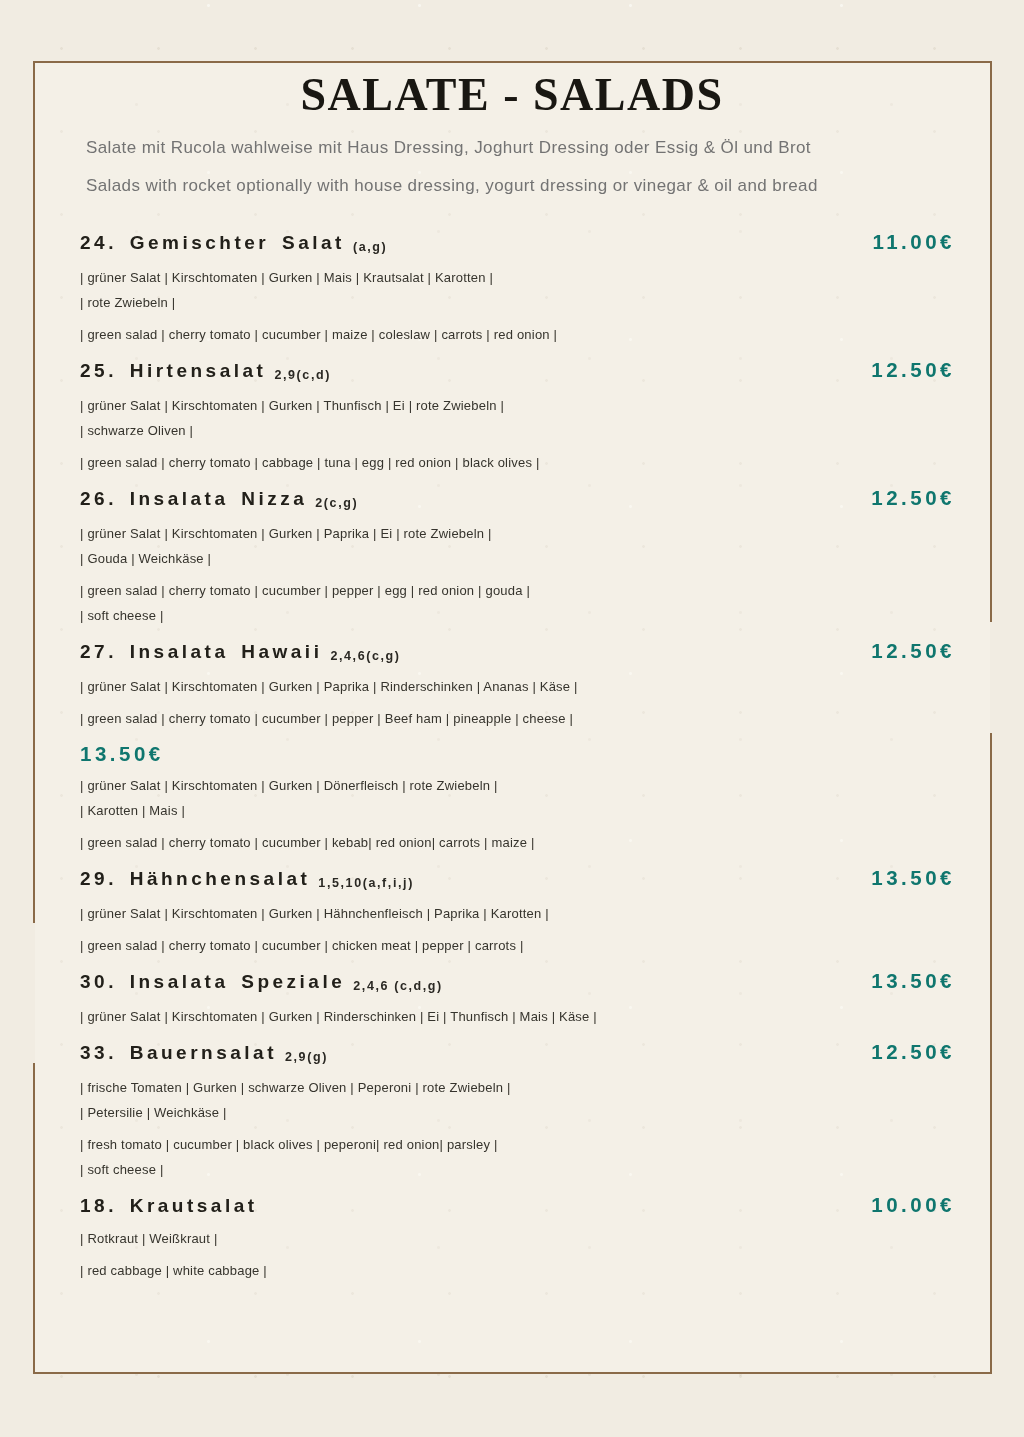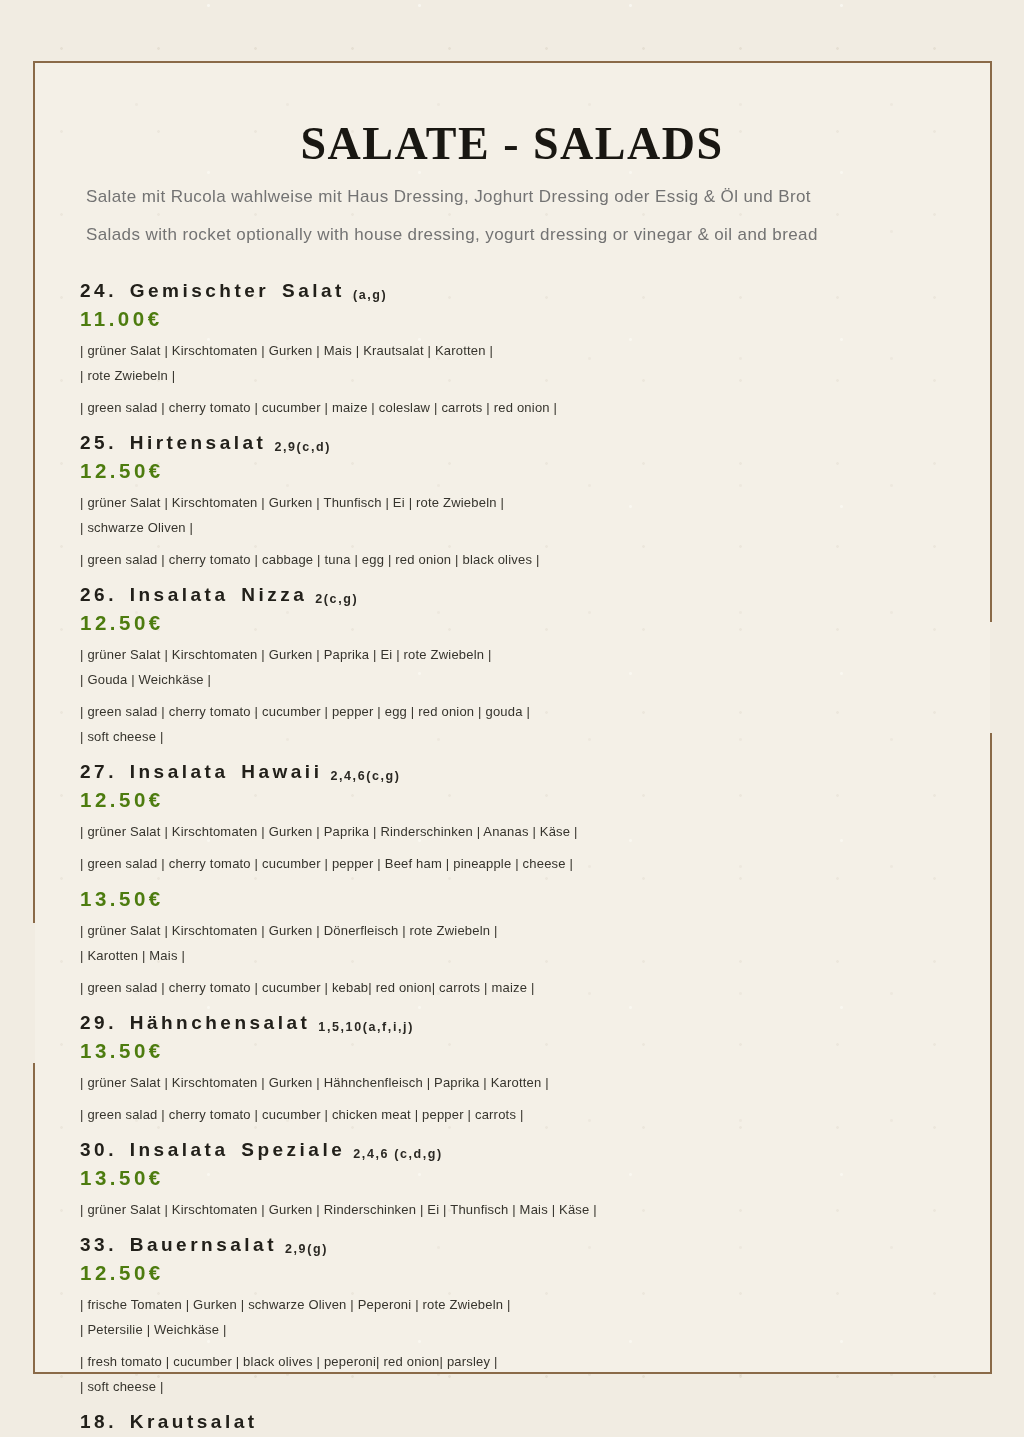--- a/index.html
+++ b/index.html
@@ -36,21 +36,21 @@
     position: absolute;
     left: 35px; top: 63px; width: 955px; height: 1309px;
     background: rgba(253, 250, 243, 0.30);
     z-index: 0;
   }
 
   .content { position: relative; z-index: 1; }
 
   .page-title {
     margin: 0;
-    padding-top: 119px;
+    padding-top: 70px;
     text-align: center;
     font-family: "Liberation Serif", serif;
     font-weight: 700;
     font-size: 46px;
     letter-spacing: 1.5px;
     color: #191712;
     line-height: 1.1;
   }
 
   .subtitle {
@@ -64,21 +64,20 @@
   .items { margin: 24px 69px 0 80px; }
 
   .menu-item { margin-bottom: 10px; }
 
   .item-header {
     display: flex;
     justify-content: space-between;
     align-items: baseline;
     line-height: 25px;
     margin-bottom: 7px;
-    flex-direction: column;
   }
   .item-name {
     font-weight: 700;
     font-size: 19px;
     letter-spacing: 3.5px;
     word-spacing: 4px;
     color: #22201a;
     white-space: nowrap;
   }
   .item-allergens {
@@ -88,21 +87,21 @@
     margin-left: 8px;
     position: relative;
     top: 2px;
     color: #2a2823;
     white-space: nowrap;
   }
   .item-price {
     font-weight: 700;
     font-size: 20.5px;
     letter-spacing: 3.5px;
-    color: #4d7c0f;
+    color: #0f766e;
     white-space: nowrap;
   }
 
   .lines-de, .lines-en {
     font-size: 13px;
     letter-spacing: 0.2px;
     color: #36342d;
   }
   .lines-en { margin-top: 7px; }
   .ing-line { line-height: 25px; white-space: nowrap; }

